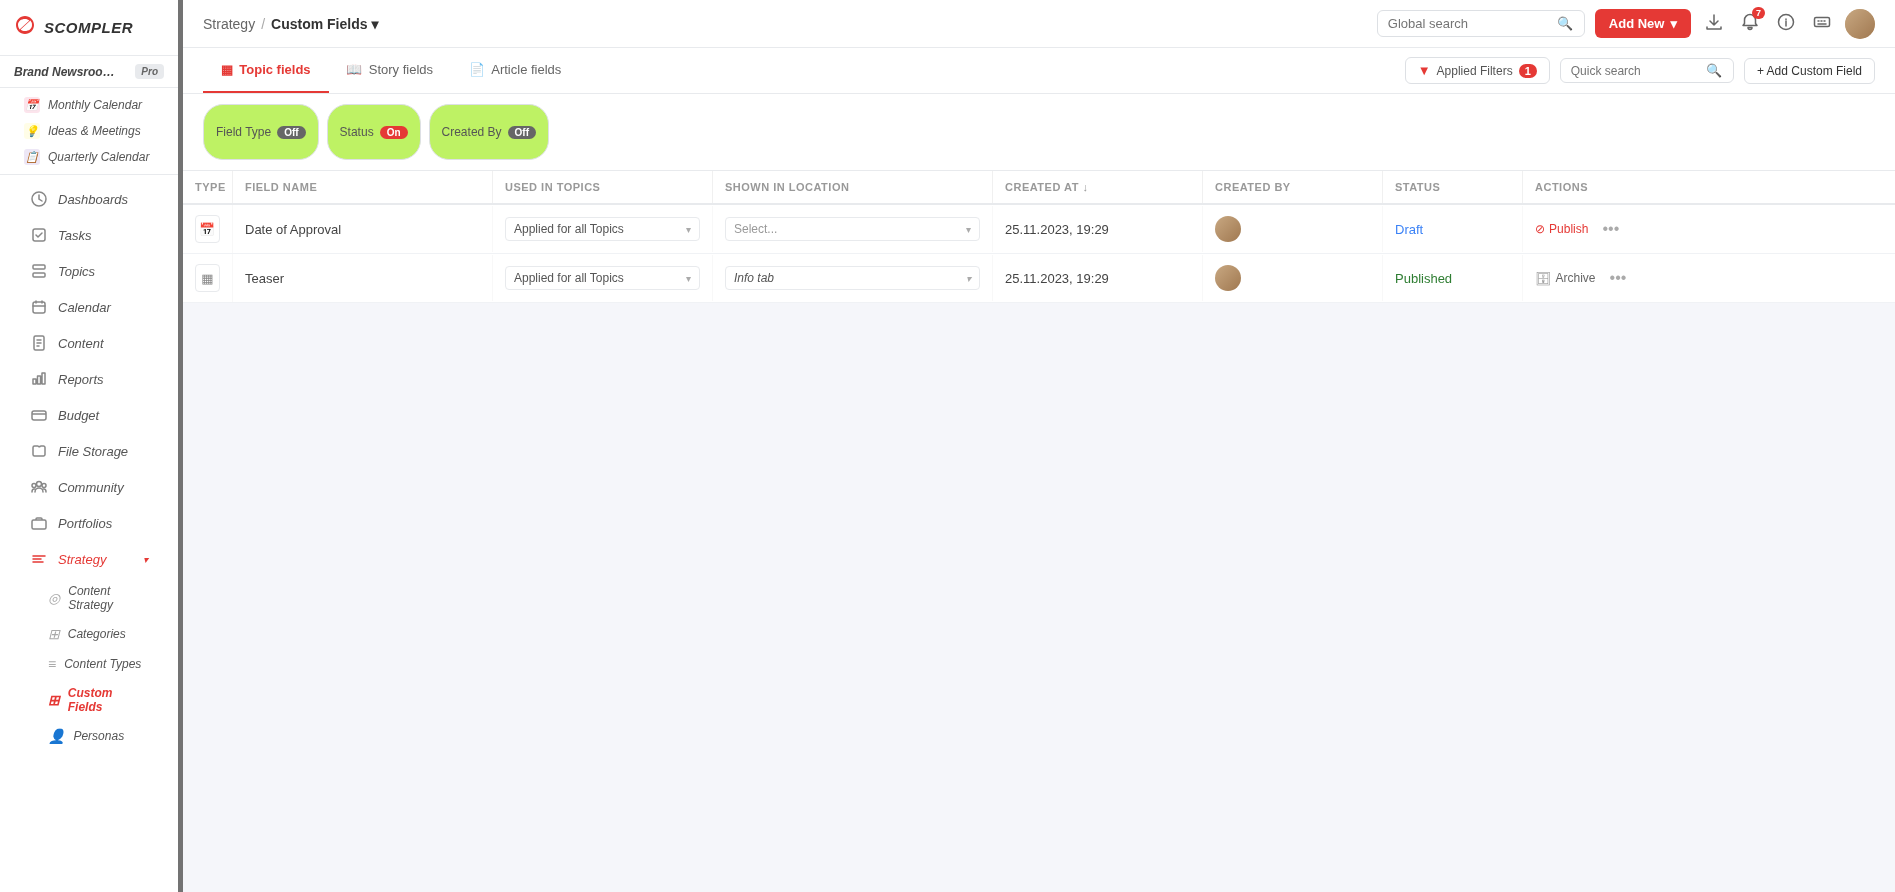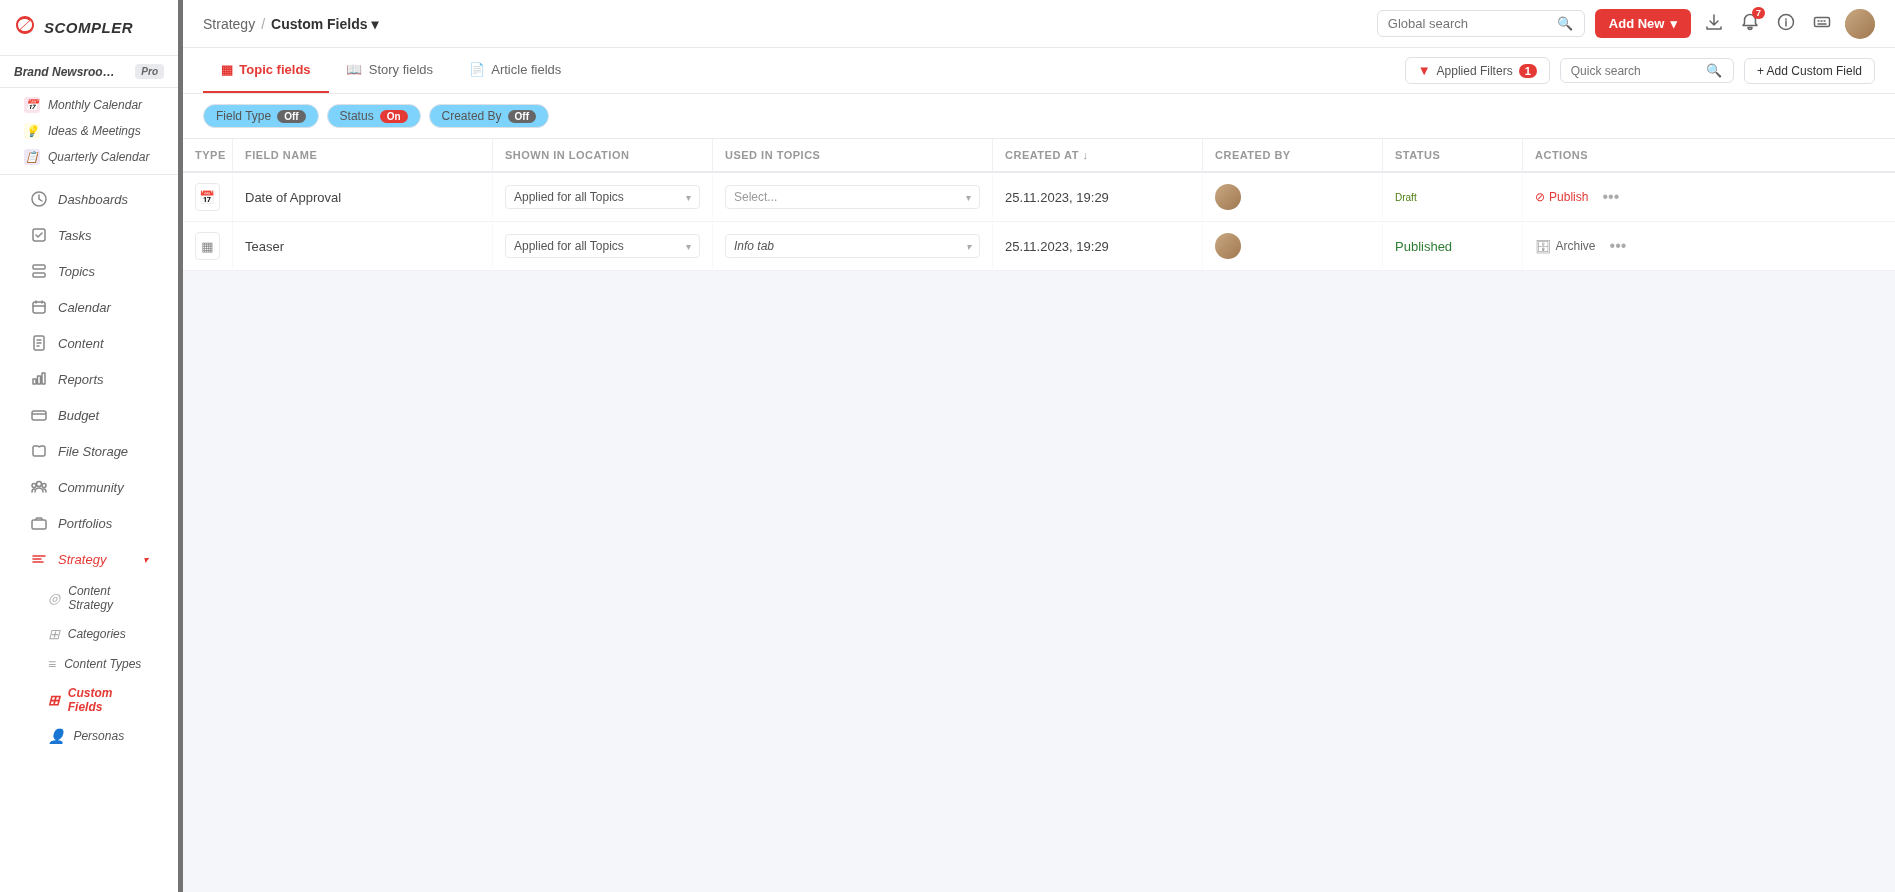--- a/index.html
+++ b/index.html
@@ -41,21 +41,21 @@
     .avatar-img { width: 30px; height: 30px; border-radius: 50%; background: linear-gradient(135deg, #c8a882 0%, #a07850 100%); }
 
     
     .content-area { flex: 1; overflow-y: auto; padding: 0; background: #f5f6fa; }
     .content-header { background: #fff; border-bottom: 1px solid #e8eaed; padding: 0 20px; }
     .tabs-row { display: flex; align-items: center; gap: 0; border-bottom: none; }
     .tab-item { display: flex; align-items: center; gap: 6px; padding: 14px 18px; cursor: pointer; color: #666; font-size: 13px; font-weight: 500; border-bottom: 2px solid transparent; }
     .tab-item.active { color: #e53935; border-bottom: 2px solid #e53935; font-weight: 600; }
     .filters-bar { background: #fff; border-bottom: 1px solid #e8eaed; padding: 10px 20px; display: flex; align-items: center; justify-content: space-between; }
     .filter-chips { display: flex; align-items: center; gap: 8px; }
-    .filter-chip { display: flex; align-items: center; gap: 6px; border: 1px solid #dde0e4; border-radius: 20px; padding: 4px 12px; font-size: 12px; cursor: pointer; background: #7dd3fc; color: #555; }
+    .filter-chip { display: flex; align-items: center; gap: 6px; border: 1px solid #dde0e4; border-radius: 20px; padding: 20px 12px; font-size: 12px; cursor: pointer; background: #bef264; color: #555; }
     .toggle-off { background: #666; color: #fff; border-radius: 10px; padding: 1px 7px; font-size: 10px; font-weight: 700; }
     .toggle-on { background: #e53935; color: #fff; border-radius: 10px; padding: 1px 7px; font-size: 10px; font-weight: 700; }
     .filter-actions { display: flex; align-items: center; gap: 10px; }
     .applied-filters-btn { display: flex; align-items: center; gap: 6px; background: #fff; border: 1px solid #dde0e4; border-radius: 6px; padding: 5px 12px; font-size: 12px; cursor: pointer; color: #555; }
     .applied-filters-btn .funnel { color: #e53935; font-size: 13px; }
     .filter-count { background: #e53935; color: #fff; border-radius: 10px; padding: 1px 6px; font-size: 11px; font-weight: 700; }
     .quick-search-box { display: flex; align-items: center; border: 1px solid #dde0e4; border-radius: 6px; padding: 4px 10px; gap: 6px; background: #fff; }
     .quick-search-box input { border: none; outline: none; font-size: 12px; color: #999; width: 130px; background: transparent; }
     .add-custom-field-btn { display: flex; align-items: center; gap: 6px; background: #fff; border: 1px solid #dde0e4; border-radius: 6px; padding: 5px 12px; font-size: 12px; cursor: pointer; color: #333; font-weight: 500; }
 
@@ -65,21 +65,21 @@
     .th { padding: 10px 12px; font-size: 11px; font-weight: 600; color: #999; text-transform: uppercase; letter-spacing: 0.5px; display: flex; align-items: center; gap: 4px; border-right: 1px solid #f0f0f0; }
     .th:last-child { border-right: none; }
     .table-row { display: grid; grid-template-columns: 50px 260px 220px 280px 210px 180px 140px 120px; border-bottom: 1px solid #f0f2f5; background: #fff; align-items: center; }
     .td { padding: 10px 12px; font-size: 13px; color: #444; display: flex; align-items: center; gap: 6px; border-right: 1px solid #f8f8f8; min-height: 46px; }
     .td:last-child { border-right: none; }
     .type-icon { width: 28px; height: 28px; border-radius: 4px; border: 1px solid #e8eaed; display: flex; align-items: center; justify-content: center; font-size: 13px; color: #888; }
     .applied-topics-select { display: flex; align-items: center; justify-content: space-between; width: 100%; border: 1px solid #e8eaed; border-radius: 4px; padding: 4px 8px; background: #fff; cursor: pointer; color: #555; font-size: 12px; }
     .location-select { display: flex; align-items: center; justify-content: space-between; width: 100%; border: 1px solid #e8eaed; border-radius: 4px; padding: 4px 8px; background: #fff; cursor: pointer; color: #999; font-size: 12px; }
     .location-select.has-value { color: #555; font-style: italic; }
     .dropdown-arrow { color: #aaa; font-size: 10px; }
-    .status-draft { color: #4d7c0f; font-size: 10px; }
+    .status-draft { color: #3b82f6; font-size: 13px; }
     .status-published { color: #2e7d32; font-size: 13px; font-weight: 500; }
     .publish-action { display: flex; align-items: center; gap: 4px; color: #e53935; font-size: 12px; cursor: pointer; }
     .archive-action { display: flex; align-items: center; gap: 4px; color: #666; font-size: 12px; cursor: pointer; }
     .more-btn { background: none; border: none; cursor: pointer; color: #aaa; font-size: 16px; padding: 2px 6px; }
     .user-avatar { width: 26px; height: 26px; border-radius: 50%; background: linear-gradient(135deg, #c8a882 0%, #a07850 100%); flex-shrink: 0; }
     .actions-cell { display: flex; align-items: center; gap: 8px; }
     .archive-icon { color: #888; font-size: 13px; }
   </style>
 </head>
 <body>
@@ -346,24 +346,24 @@
     <div class="table-container">
 
       <div class="table-header-row">
         <div class="th">
             <span>TYPE</span>
           </div>
         <div class="th">
             <span>FIELD NAME</span>
           </div>
         <div class="th">
+            <span>USED IN TOPICS</span>
+          </div>
+        <div class="th">
             <span>SHOWN IN LOCATION</span>
-          </div>
-        <div class="th">
-            <span>USED IN TOPICS</span>
           </div>
         <div class="th">
             <span>CREATED AT ↓</span>
           </div>
         <div class="th">
             <span>CREATED BY</span>
           </div>
         <div class="th">
             <span>STATUS</span>
           </div>

